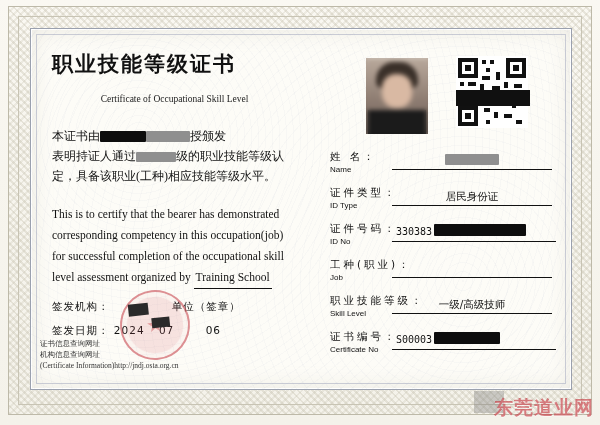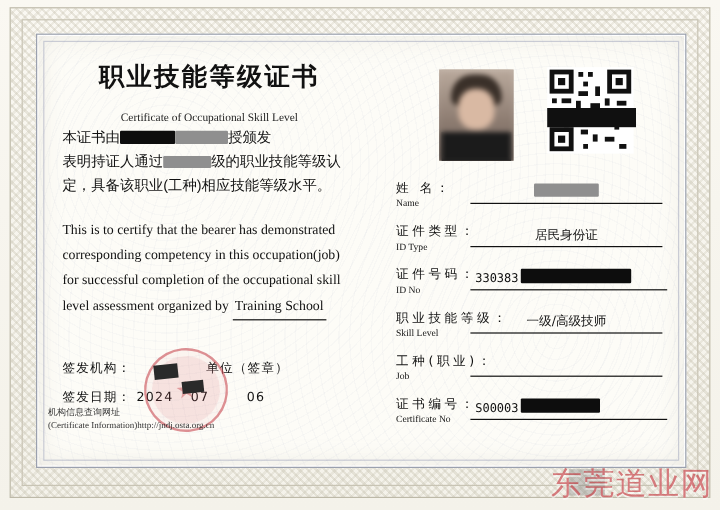--- a/index.html
+++ b/index.html
@@ -43,30 +43,30 @@
       repeating-radial-gradient(circle at 80% 70%,rgba(150,160,190,.05) 0 1px,rgba(0,0,0,0) 1px 9px);
     pointer-events:none;
   }
 
   
   .left{
     position:absolute;left:52px;top:50px;width:245px;
   }
   .title-cn{
     font-size:21px;letter-spacing:2px;color:#111;
-    font-weight:700;text-align:center;
+    font-weight:700;
     font-family:"DejaVu Sans",sans-serif;
   }
   .title-en{
     font-size:9.5px;color:#222;text-align:center;margin-top:16px;
     font-family:"Liberation Serif",serif;
   }
   .cn-body{
-    font-size:12px;line-height:20px;color:#111;
-    font-family:Liberation Sans, sans-serif;
+    margin-top:22px;font-size:12px;line-height:20px;color:#111;
+    font-family:Liberation Serif, serif;
   }
   .cn-body .ln{white-space:nowrap;}
   .redact{
     display:inline-block;vertical-align:-2px;
     background:#191919;border-radius:1px;
   }
   .redact.grey{background:#8f8f8f;}
   .redact.dark{background:#0d0d0d;}
   .en-body{
     margin-top:18px;font-size:11.5px;line-height:21px;color:#111;
@@ -128,34 +128,34 @@
   .qr-redact{
     position:absolute;left:126px;top:40px;width:74px;height:16px;background:#101010;
   }
 
   .fields{
     position:absolute;left:0;top:100px;width:228px;
     font-family:"DejaVu Sans",sans-serif;
   }
   .frow{position:relative;height:36px;}
   .lbl-cn{font-size:10.5px;color:#111;letter-spacing:3px;}
-  .lbl-en{font-size:8px;color:#111;font-family:Liberation Serif, serif;margin-top:1px;}
+  .lbl-en{font-size:8px;color:#111;font-family:Liberation Sans, sans-serif;margin-top:1px;}
   .val{
     position:absolute;left:62px;top:2px;width:160px;height:17px;
     border-bottom:1px solid #111;
     font-size:10.5px;color:#111;text-align:center;line-height:16px;
   }
   .val .redact{vertical-align:-1px;}
   .val.num{font-family:"DejaVu Sans Mono",monospace;font-size:10px;letter-spacing:0px;text-align:left;padding-left:4px;}
 
   
   .watermark{
     position:absolute;right:6px;bottom:4px;
-    font-size:26px;color:rgba(196,50,58,.62);
-    font-family:"DejaVu Sans",sans-serif;font-weight:400;
+    font-size:19px;color:rgba(196,50,58,.62);
+    font-family:"DejaVu Sans",sans-serif;font-weight:700;
     letter-spacing:1px;
     text-shadow:0 1px 0 rgba(255,255,255,.5);
   }
   .wm-chip{
     position:absolute;right:96px;bottom:12px;width:30px;height:22px;
     background:rgba(120,120,120,.35);
   }
 </style>
 </head>
 <body>
@@ -199,20 +199,21 @@
     </div>
   </div>
 
   <div class="seal">
     <div class="star"></div>
     <div class="blk" style="left:8px;top:10px;width:20px;height:12px;"></div>
     <div class="blk" style="left:30px;top:26px;width:18px;height:10px;"></div>
   </div>
 
   <div class="foot">
+    <div>证书信息查询网址</div>
     <div>机构信息查询网址</div>
     <div class="en">(Certificate Information)http://jndj.osta.org.cn</div>
   </div>
 
   <div class="right">
     <div class="photo">
       <div class="hair"></div>
       <div class="face"></div>
       <div class="body"></div>
       <div class="blur"></div>
@@ -271,29 +272,29 @@
       <div class="frow">
         <div class="lbl-cn">证件号码：</div>
         <div class="lbl-en">ID No</div>
         <div class="val num">
           <span>330383</span><span class="redact dark" style="width:92px;height:12px;margin-left:2px;"></span>
         </div>
       </div>
 
 
       <div class="frow">
+        <div class="lbl-cn">工种(职业)：</div>
+        <div class="lbl-en">Job</div>
+        <div class="val"></div>
+      </div>
+
+      <div class="frow">
         <div class="lbl-cn">职业技能等级：</div>
         <div class="lbl-en">Skill Level</div>
         <div class="val">一级/高级技师</div>
-      </div>
-
-      <div class="frow">
-        <div class="lbl-cn">工种(职业)：</div>
-        <div class="lbl-en">Job</div>
-        <div class="val"></div>
       </div>
 
       <div class="frow">
         <div class="lbl-cn">证书编号：</div>
         <div class="lbl-en">Certificate No</div>
         <div class="val num">
           <span>S00003</span><span class="redact dark" style="width:66px;height:12px;margin-left:2px;"></span>
         </div>
       </div>
 

